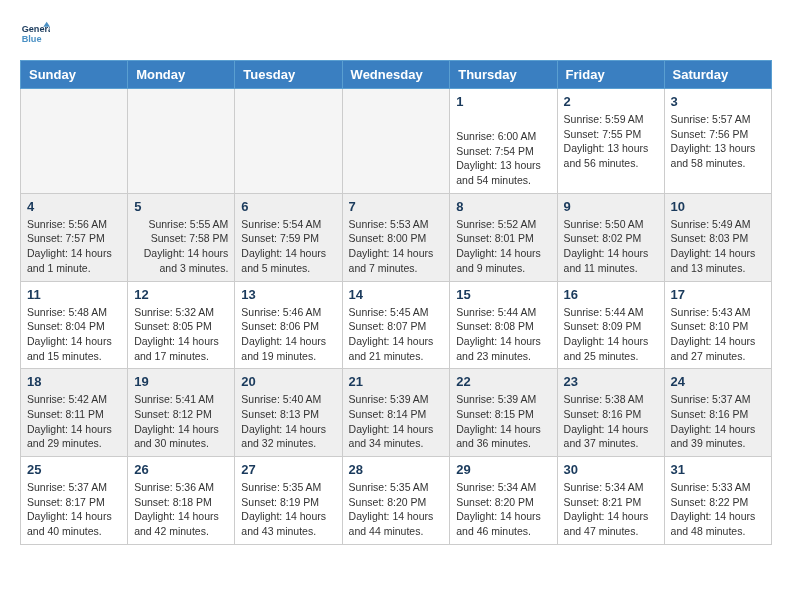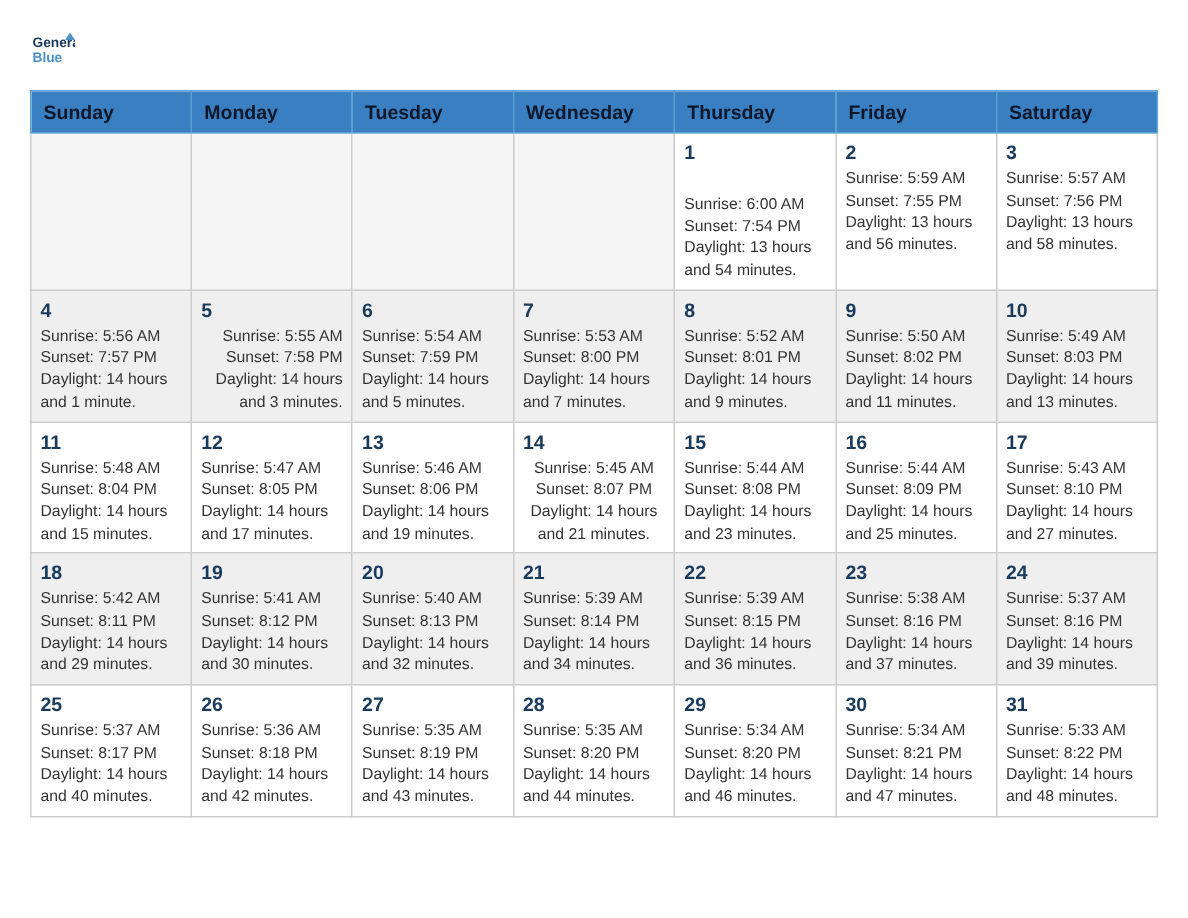--- a/index.html
+++ b/index.html
@@ -46,21 +46,21 @@
       font-size: 15px;
       color: #333;
     }
     .calendar {
       width: 100%;
       border-collapse: collapse;
       border: 1px solid #ccc;
     }
     .calendar th {
       background: #3a7fc1;
-      color: #0f172a;
+      color: #ffffff;
       font-size: 13px;
       font-weight: bold;
       padding: 6px 8px;
       text-align: left;
       border: 1px solid #5a9fd1;
     }
     .calendar td {
       vertical-align: top;
       padding: 5px 6px;
       border: 1px solid #ccc;
@@ -207,35 +207,35 @@
       <tr>
         <td>
           <span class="day-number">11</span>
           <div class="day-info" style="white-space: pre-line;">Sunrise: 5:48 AM
 Sunset: 8:04 PM
 Daylight: 14 hours
 and 15 minutes.</div>
         </td>
         <td>
           <span class="day-number">12</span>
-          <div class="day-info" style="white-space: pre-line;">Sunrise: 5:47 AM
+          <div class="day-info" style="white-space: pre-line;">Sunrise: 5:32 AM
 Sunset: 8:05 PM
 Daylight: 14 hours
 and 17 minutes.</div>
         </td>
         <td>
           <span class="day-number">13</span>
           <div class="day-info" style="white-space: pre-line;">Sunrise: 5:46 AM
 Sunset: 8:06 PM
 Daylight: 14 hours
 and 19 minutes.</div>
         </td>
         <td>
           <span class="day-number">14</span>
-          <div class="day-info" style="white-space: pre-line; text-align: center;">Sunrise: 5:45 AM
+          <div class="day-info" style="white-space: pre-line;">Sunrise: 5:45 AM
 Sunset: 8:07 PM
 Daylight: 14 hours
 and 21 minutes.</div>
         </td>
         <td>
           <span class="day-number">15</span>
           <div class="day-info" style="white-space: pre-line;">Sunrise: 5:44 AM
 Sunset: 8:08 PM
 Daylight: 14 hours
 and 23 minutes.</div>

